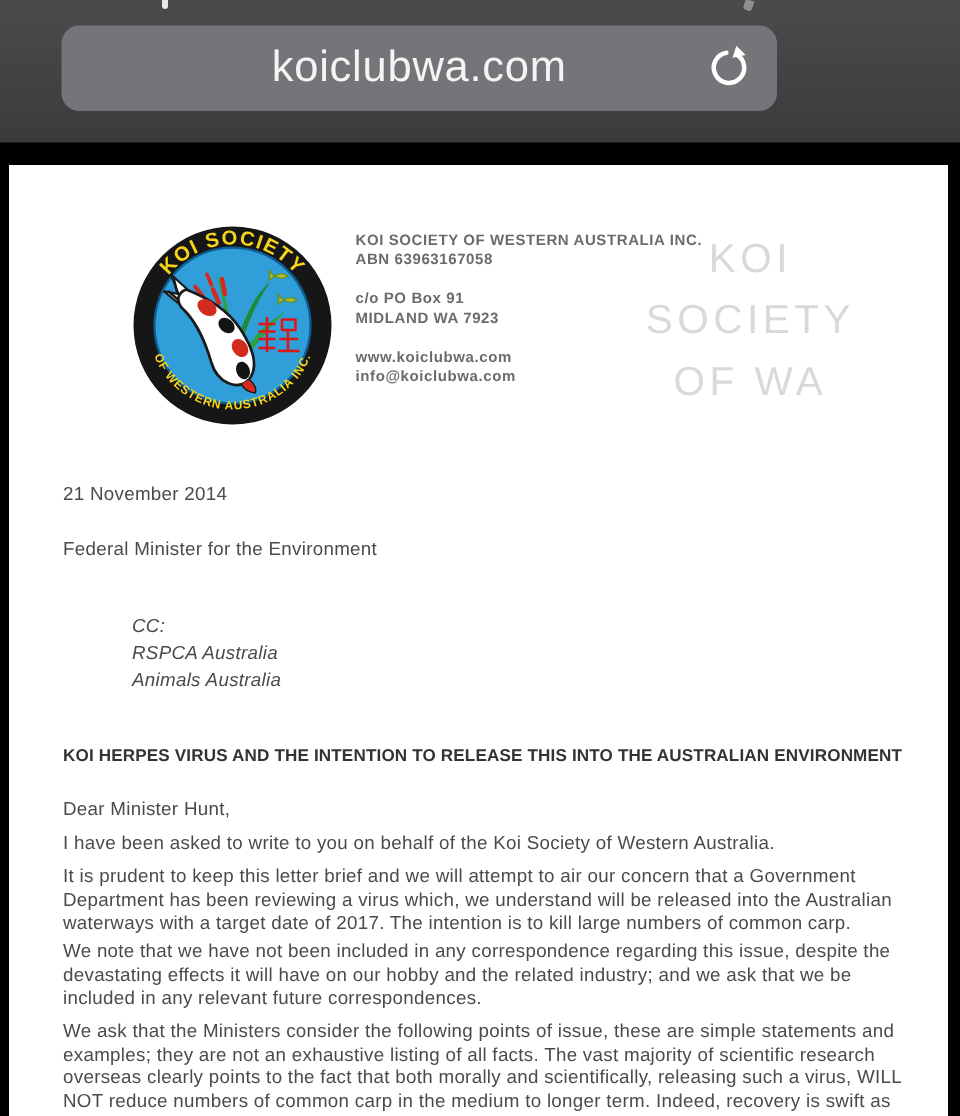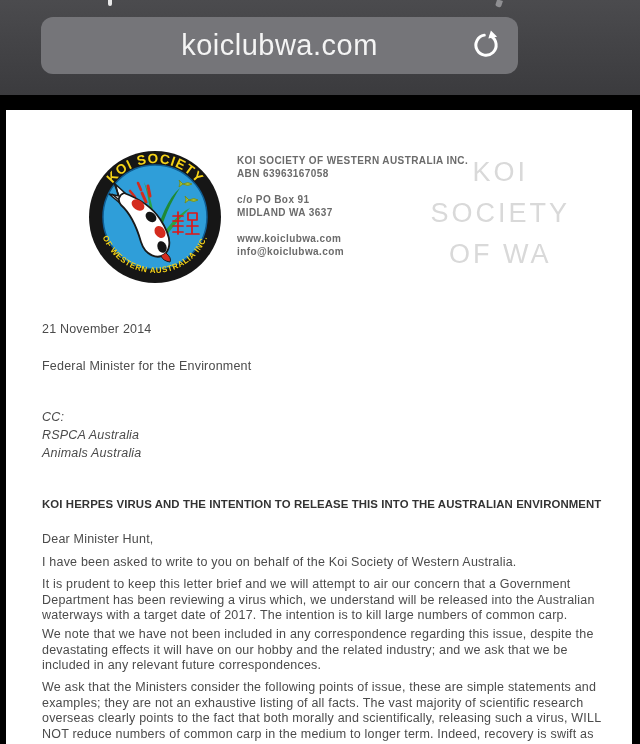--- a/index.html
+++ b/index.html
@@ -44,21 +44,21 @@
     font-size:27px; line-height:41px; letter-spacing:3px; color:#d9d9d9;
   }
   .body-col {
     position:absolute; left:36px; right:28px; top:0; bottom:0;
     color:#4b4b4b; font-size:12.5px; letter-spacing:0.2px;
   }
   .body-col > * { position:absolute; left:0; right:0; }
   .ln  { line-height:18px; }
   .date        { top:210px; }
   .recipient   { top:247px; }
-  .cc-block    { top:298px; font-style:italic; }
+  .cc-block    { top:298px; font-style:italic;margin-left:46px; }
   .subject     { top:388px; font-weight:bold; color:#333; font-size:11.4px; letter-spacing:0.1px; }
   .salutation  { top:422px; }
   .para { line-height:15.5px; }
   .para-0 { top:445px; }
   .para-1 { top:467px; }
   .para-2 { top:517px; }
   .para-3 { top:570px; }
 </style>
 </head>
 <body>
@@ -128,21 +128,21 @@
       </g>
     </svg>
 
     <div class="contact">
       <div class="grp">
         <div>KOI SOCIETY OF WESTERN AUSTRALIA INC.</div>
         <div>ABN 63963167058</div>
       </div>
       <div class="grp">
         <div>c/o PO Box 91</div>
-        <div>MIDLAND WA 3637</div>
+        <div>MIDLAND WA 7923</div>
       </div>
       <div class="grp">
         <div>www.koiclubwa.com</div>
         <div>info@koiclubwa.com</div>
       </div>
     </div>
 
     <div class="wordmark">
       <div>KOI</div>
       <div>SOCIETY</div>

